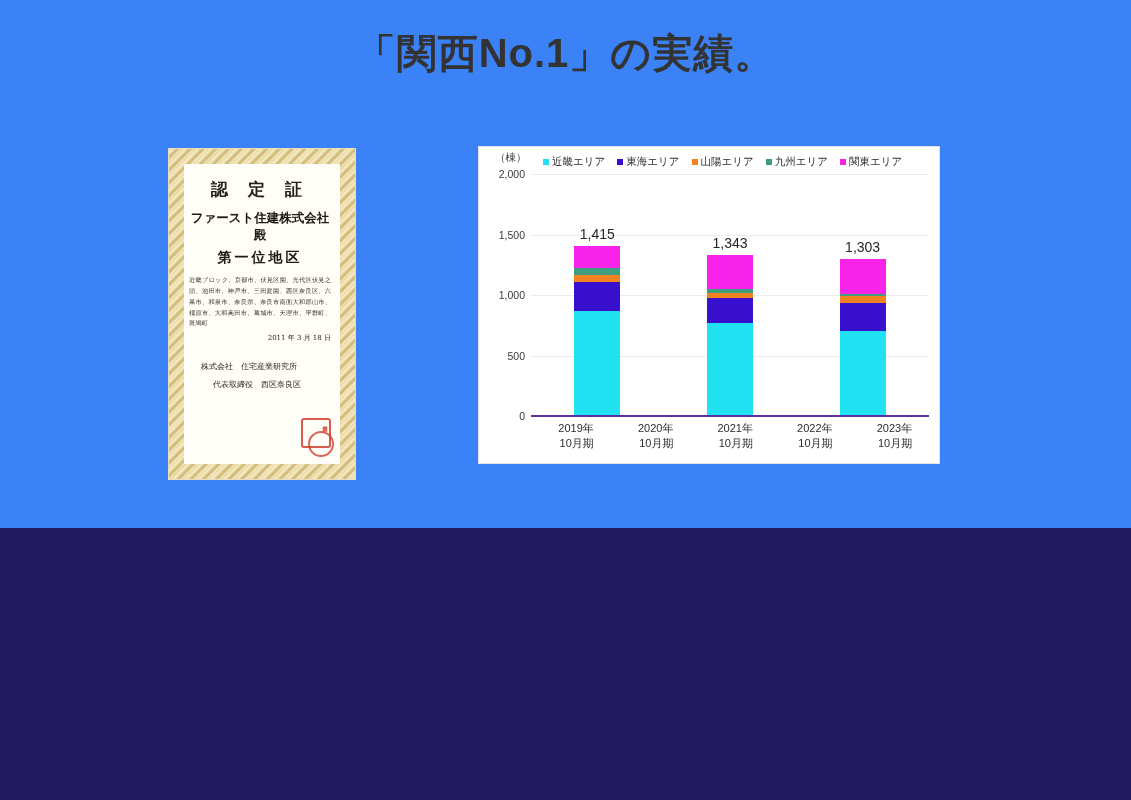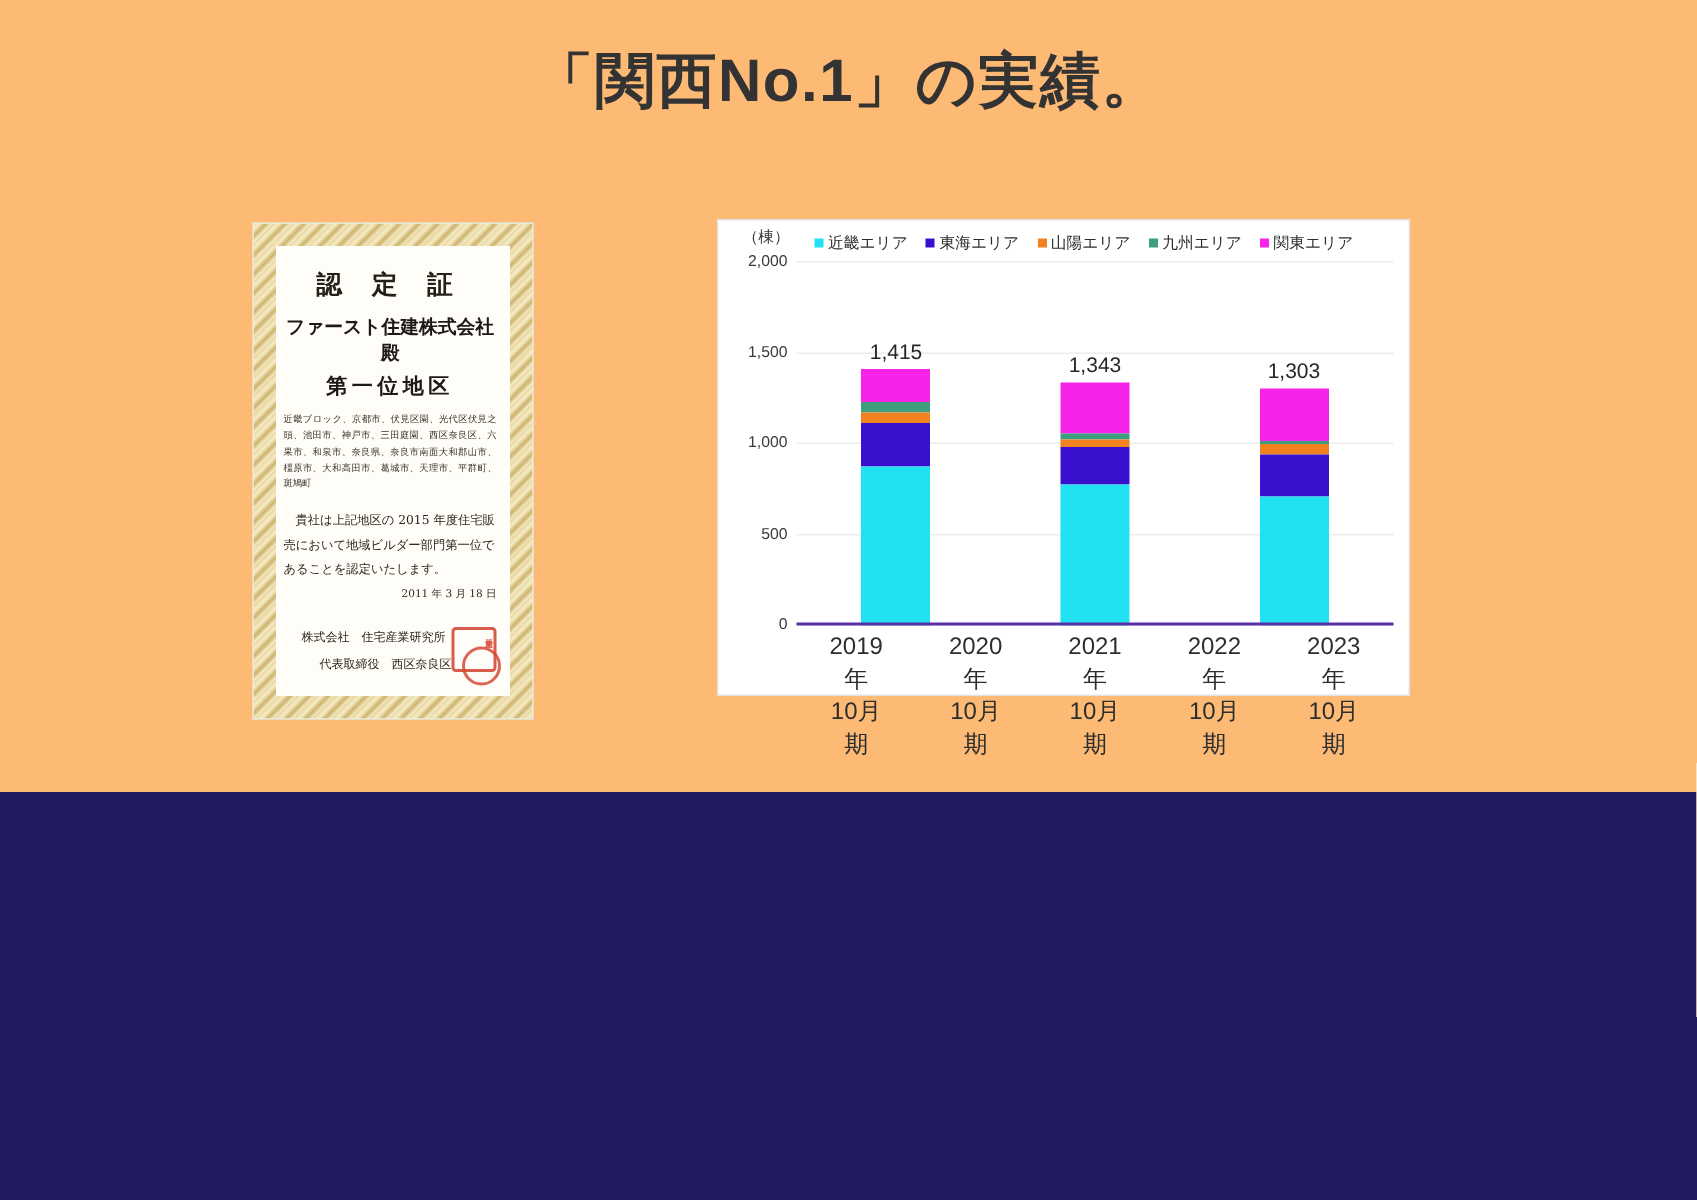--- a/index.html
+++ b/index.html
@@ -3,21 +3,21 @@
 <meta charset="utf-8">
 <title>関西No.1の実績</title>
 <style>
   * { box-sizing: border-box; margin: 0; padding: 0; }
   html, body {
     width: 1131px; height: 800px;
     font-family: "Liberation Sans", "DejaVu Sans", sans-serif;
     background: #ffffff;
     overflow: hidden;
   }
-  #page { position: relative; width: 1131px; height: 800px; background:#fdba74; }
+  #page { position: relative; width: 1131px; height: 800px; background:#3b82f6; }
 
   
   .page-title {
     position: absolute; left: 0; top: 26px; width: 1131px;
     text-align: center;
     font-size: 40px; font-weight: 700; letter-spacing: 1px;
     color: #333333;
     white-space: nowrap;
   }
 
@@ -151,22 +151,22 @@
   .bar-total {
     position: absolute; left: 50%; transform: translateX(-50%);
     font-size: 14px; color: #262626; white-space: nowrap;
   }
   .seg { width: 100%; }
   .xlabels {
     position: absolute; left: 52px; right: 10px; bottom: 6px; height: 36px;
     display: flex; justify-content: space-around;
   }
   .xlabel {
-    width: 46px; text-align: center;
-    font-size: 16px; line-height: 1.35; color: #2d2d2d;
+    width: 46px; text-align: right;
+    font-size: 11px; line-height: 1.35; color: #2d2d2d;
   }
 
   
   .navy-panel {
     position: absolute; left: 0; top: 528px; width: 1131px; height: 272px;
     background: #221a5e;
   }
 </style>
 </head>
 <body>
@@ -175,21 +175,20 @@
 
   <div class="page-title">「関西No.1」の実績。</div>
 
   <div class="cert-wrap">
     <div class="cert-border"></div>
     <div class="cert-inner">
       <div class="cert-title">認 定 証</div>
       <div class="cert-company">ファースト住建株式会社 殿</div>
       <div class="cert-rank">第一位地区</div>
       <div class="cert-area">近畿ブロック、京都市、伏見区園、光代区伏見之頭、池田市、神戸市、三田庭園、西区奈良区、六果市、和泉市、奈良県、奈良市南面大和郡山市、橿原市、大和高田市、葛城市、天理市、平群町、斑鳩町</div>
-      <div class="cert-body">貴社は上記地区の 2015 年度住宅販売において地域ビルダー部門第一位であることを認定いたします。</div>
       <div class="cert-date">2011 年 3 月 18 日</div>
       <div class="cert-sign1">株式会社　住宅産業研究所</div>
       <div class="cert-sign2">代表取締役　西区奈良区</div>
       <div class="cert-seal">住宅産業研究所</div>
       <div class="cert-seal-round"></div>
     </div>
   </div>
 
   <div class="chart-card">
     <div class="chart-unit">（棟）</div>

